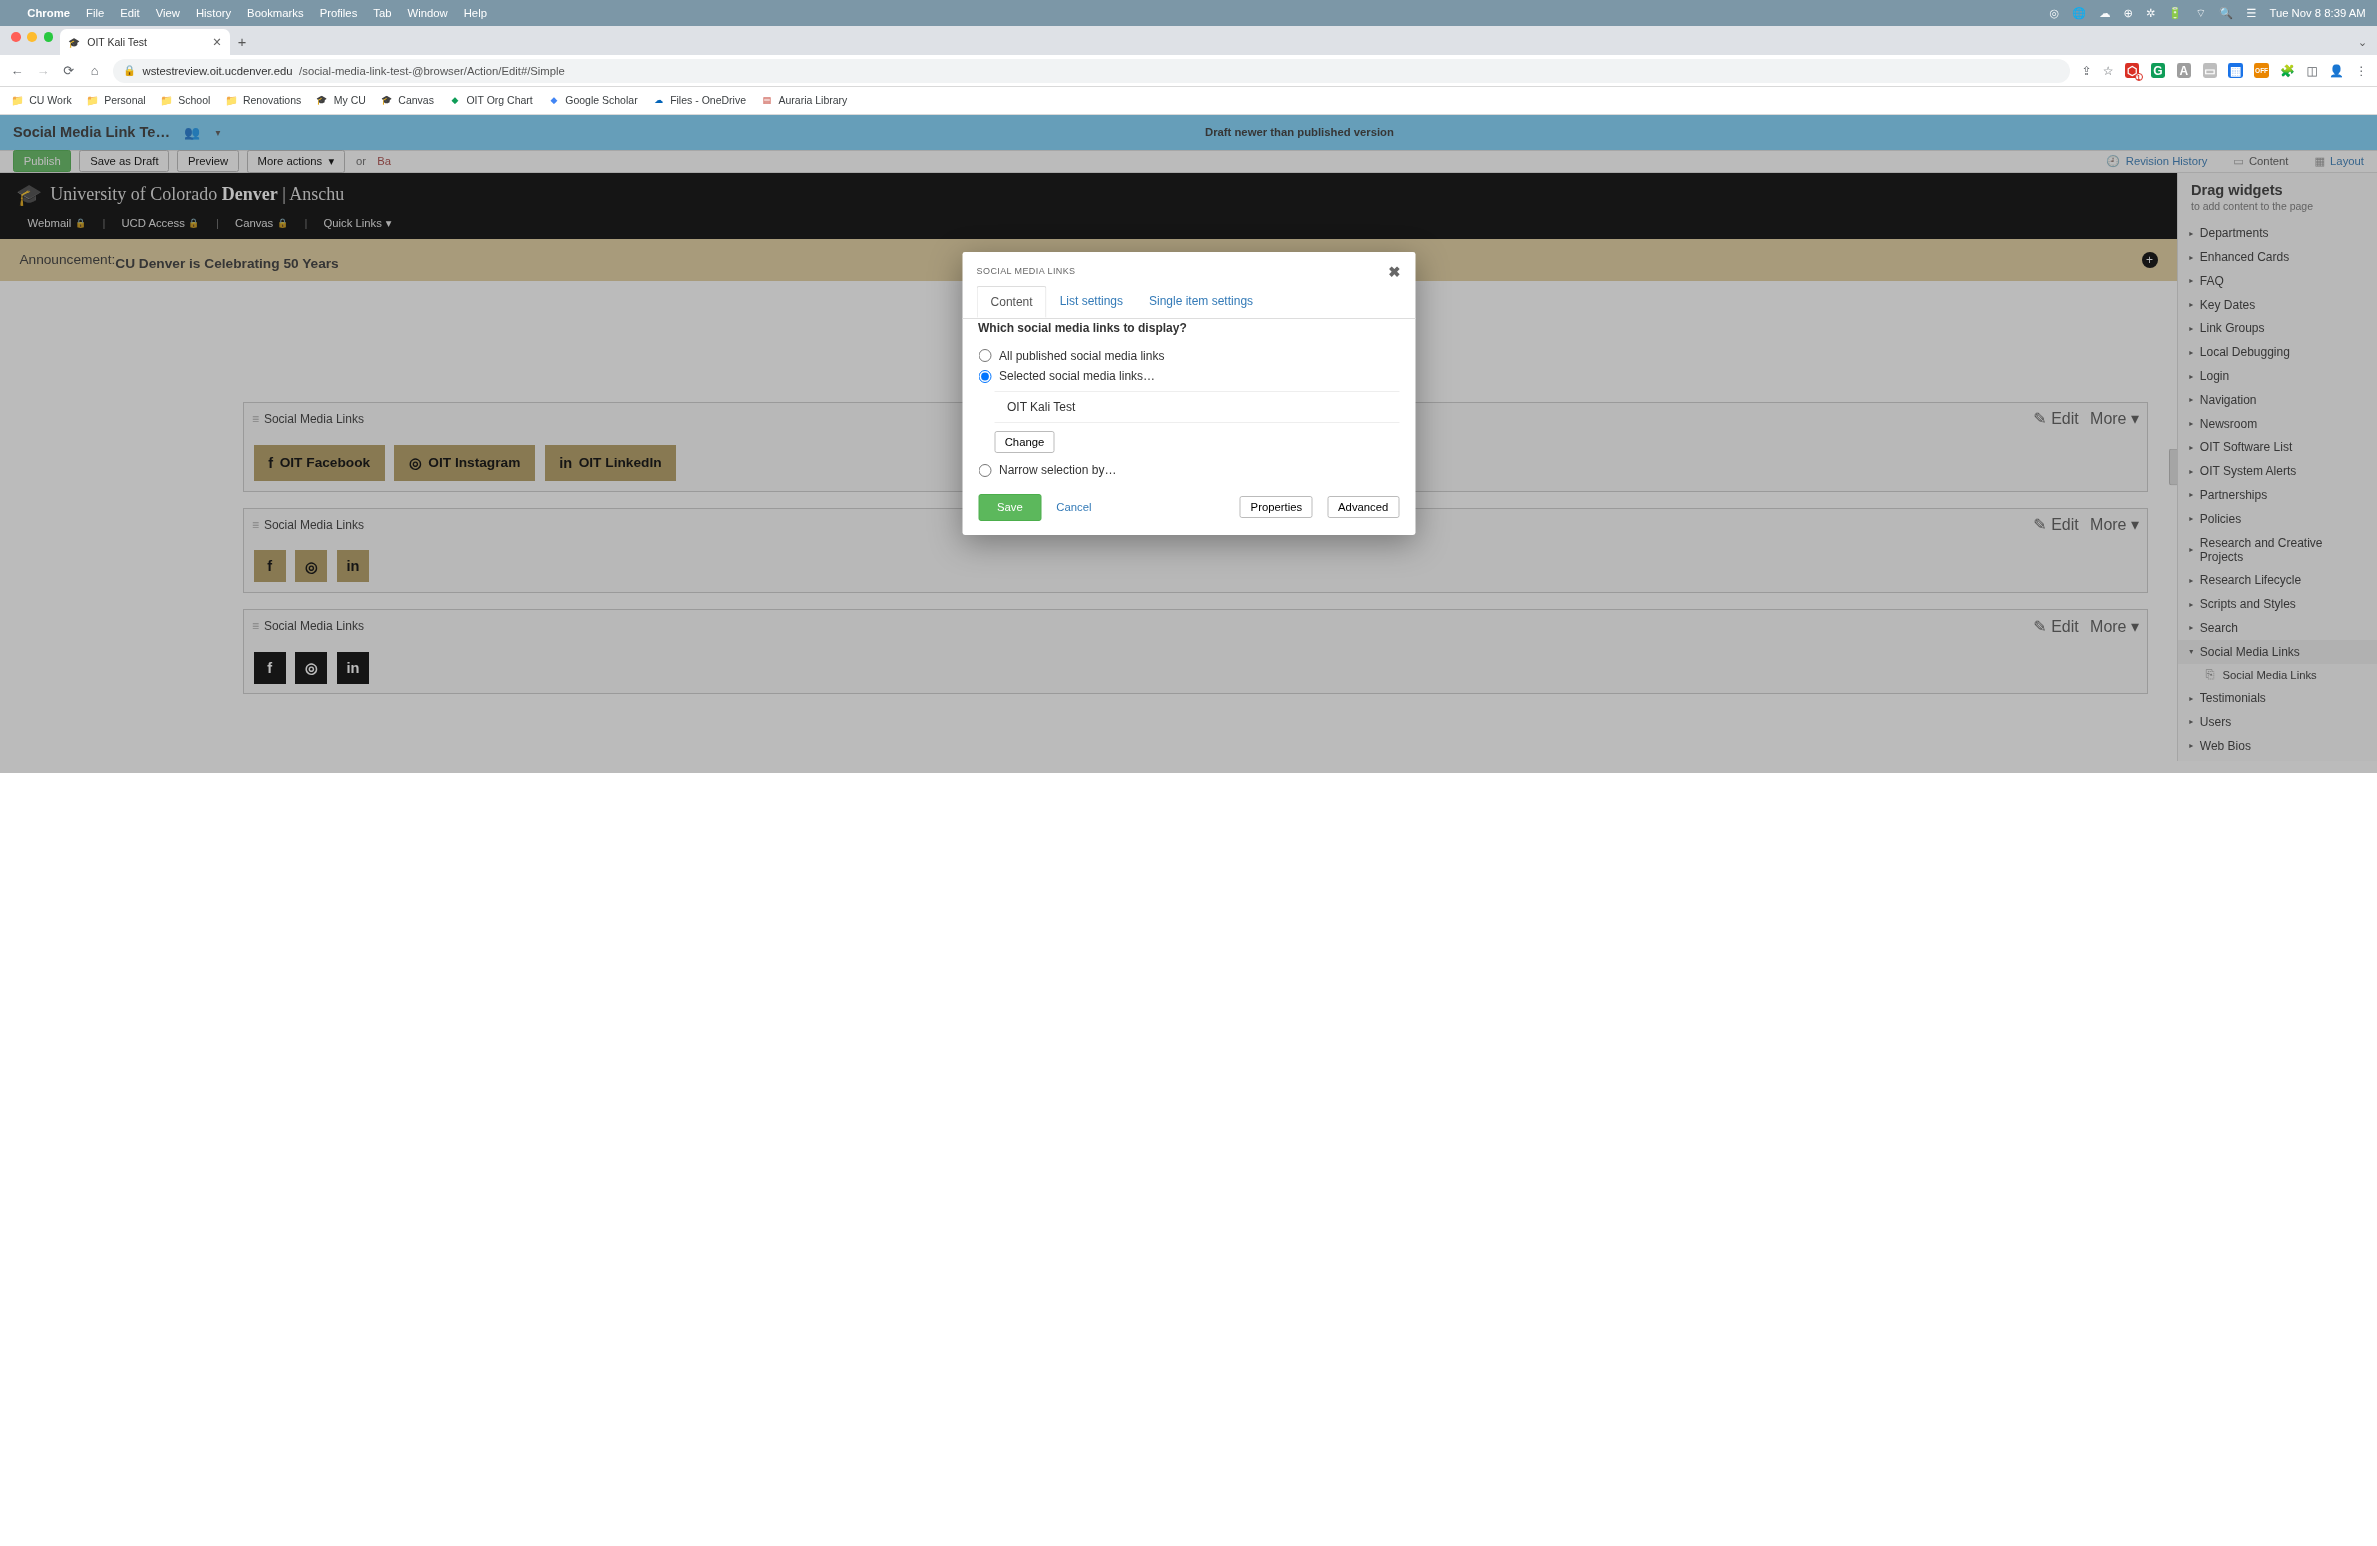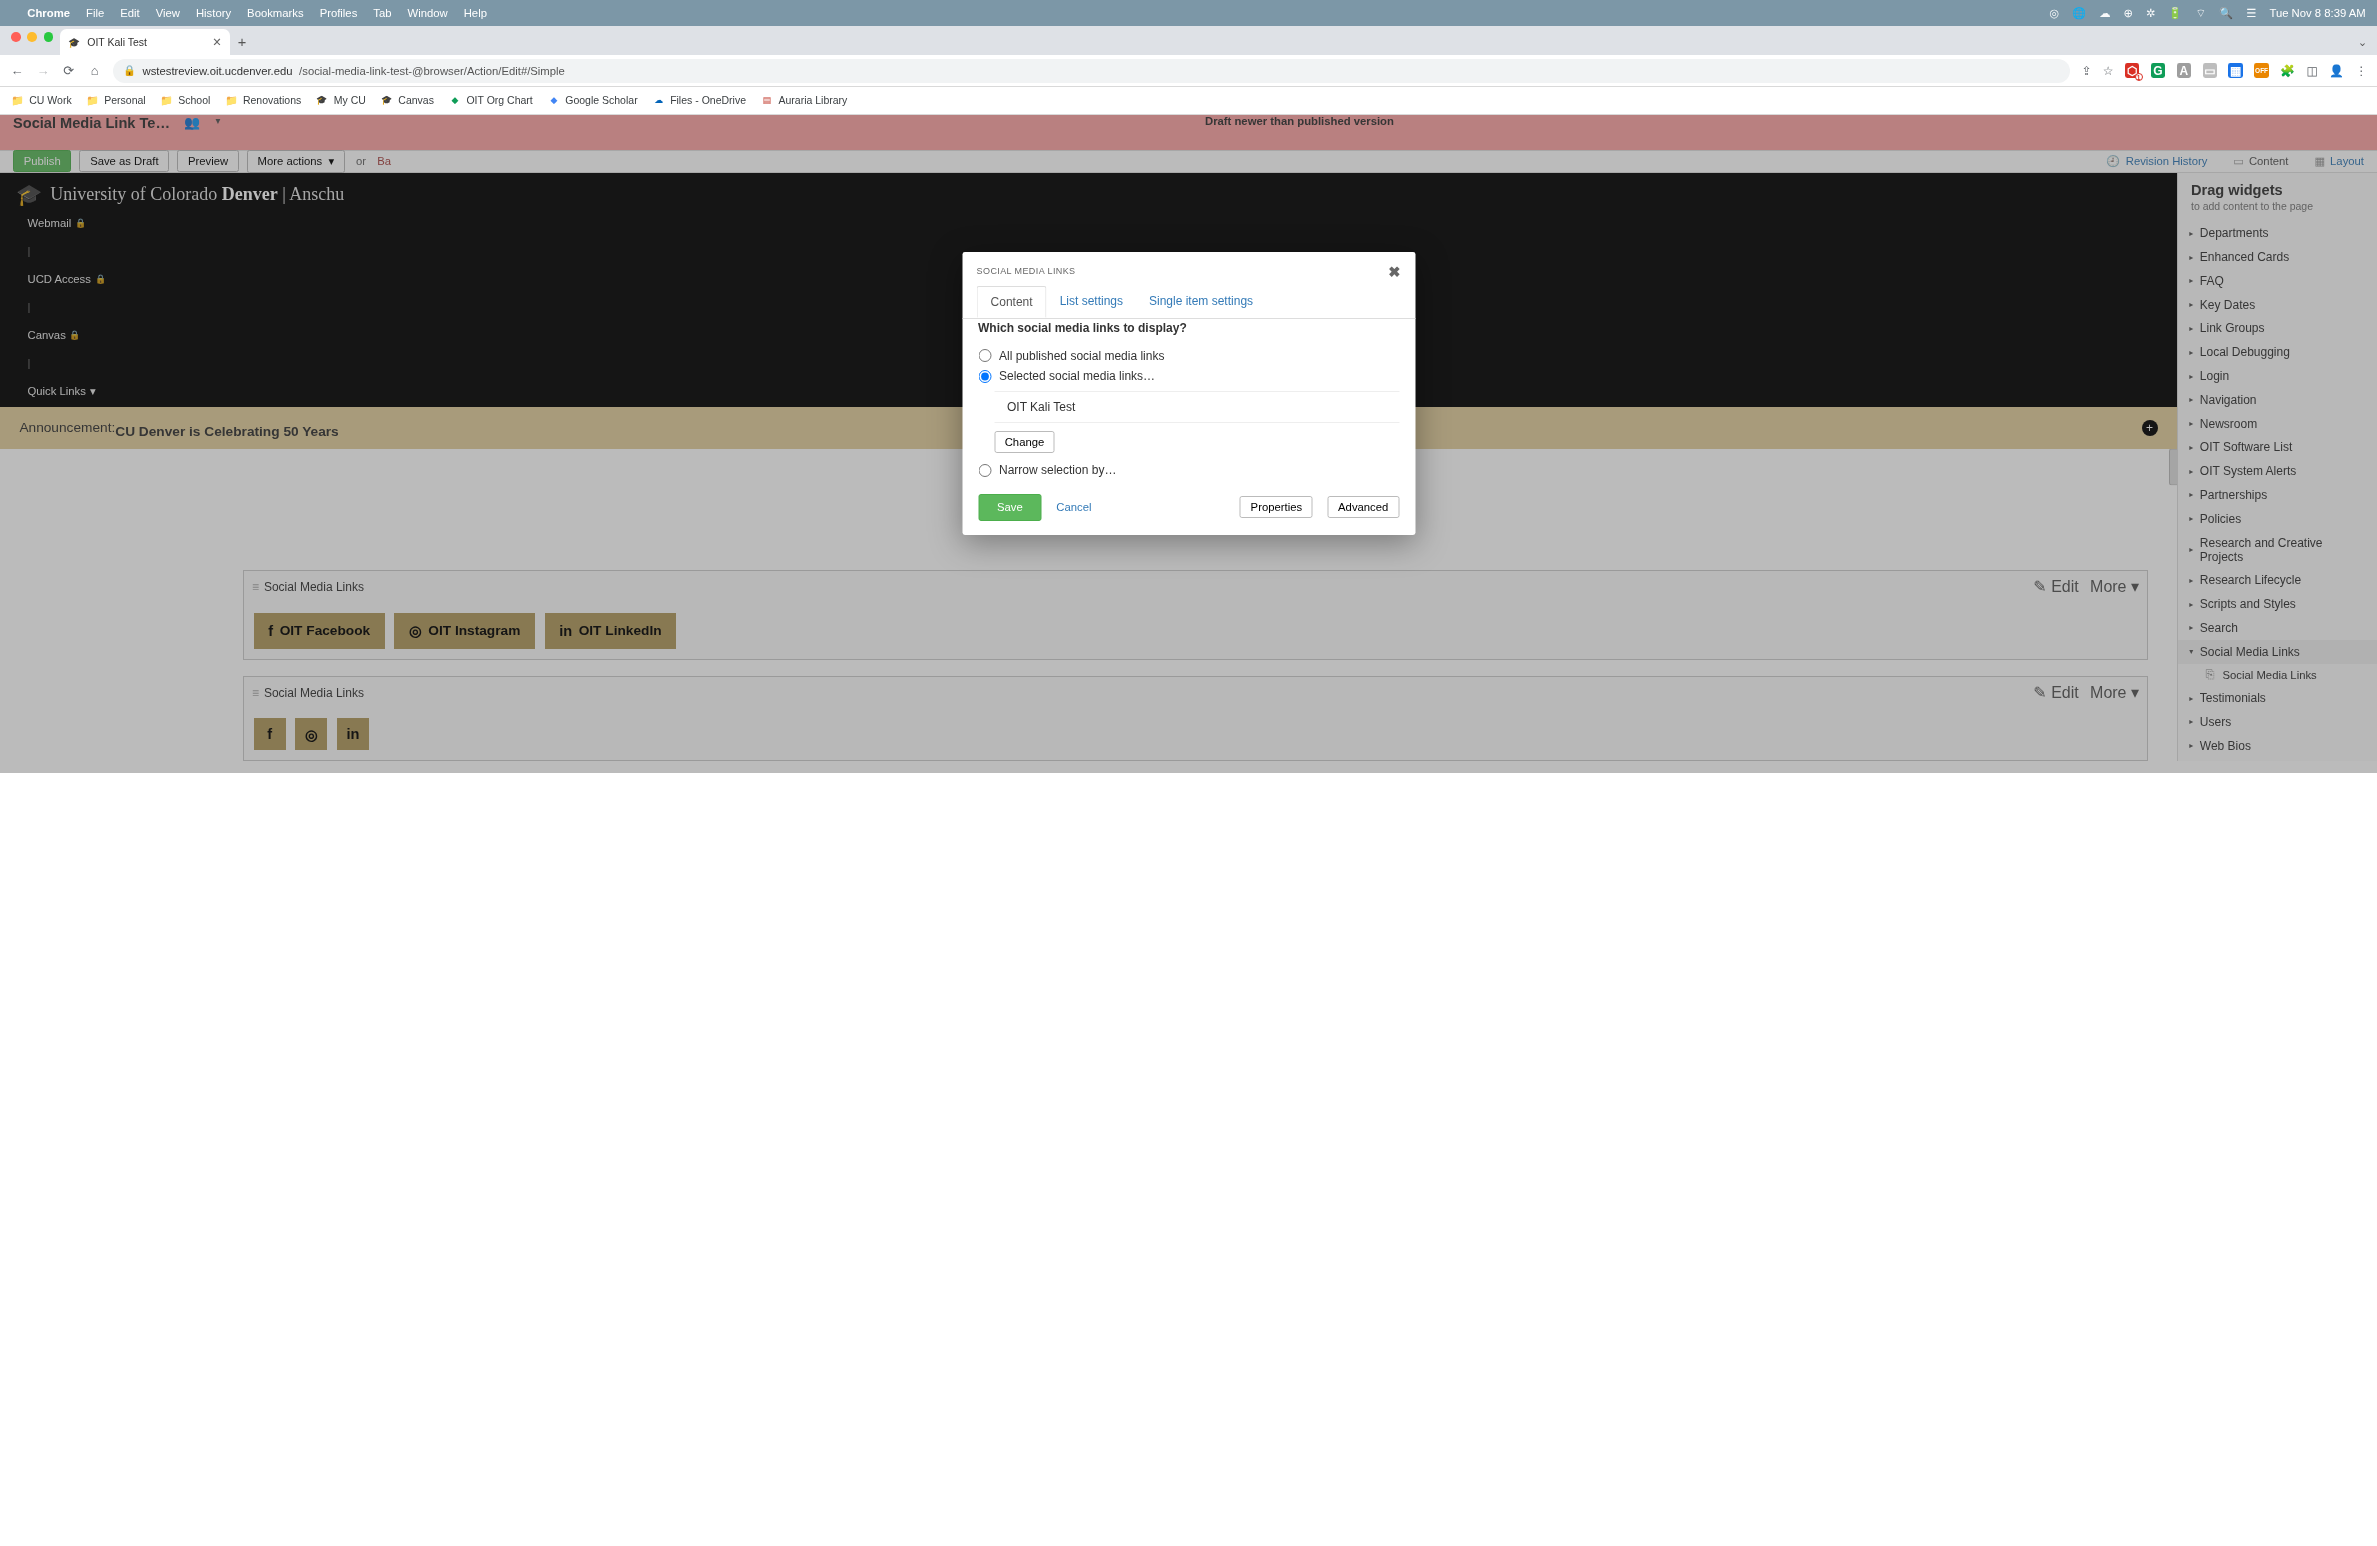--- a/index.html
+++ b/index.html
@@ -33,21 +33,21 @@
     .ext-ico { width:14.6px; height:14.6px; border-radius:2.4px; display:grid; place-items:center; font-size:8px; font-weight:bold; color:#fff; }
 
     .bookmarks { height: 27.5px; background:#fff; display:flex; align-items:center; gap: 14.6px; padding: 0 11.3px; border-bottom: 0.8px solid #d9d9d9; color:#3c4043; font-size:10.5px; }
     .bookmarks .bm { display:flex; align-items:center; gap:4.9px; cursor:pointer; }
     .bookmarks .folder-ico { color:#888; }
     .bookmarks .fav { width:13px; height:13px; display:grid; place-items:center; font-size:9px; }
 
     
     .viewport { height: calc(773px - 26px - 29px - 32px - 27.5px); position: relative; background:#fff; overflow:hidden; }
 
-    .cms-headerbar { height: 36px; display:flex; align-items:flex-start; gap: 14.6px; padding: 0 13px; border-bottom: 0.8px solid #e0e0e0; background:#fca5a5; }
+    .cms-headerbar { height: 36px; display:flex; align-items:center; gap: 14.6px; padding: 0 13px; border-bottom: 0.8px solid #e0e0e0; background:#7dd3fc; }
     .cms-headerbar .title { font-size: 14.6px; font-weight:600; color:#333; }
     .cms-headerbar .ico { color:#555; font-size:13px; }
     .cms-headerbar .draft-msg { margin: 0 auto; font-weight:700; color:#333; }
 
     .cms-actionbar { height: 22px; display:flex; align-items:center; gap: 8px; padding: 0 13px; border-bottom: 0.8px solid #e0e0e0; background:#fff; }
     .btn { border:0.8px solid #bbb; background:#fff; padding: 4px 9.7px; border-radius:2.4px; cursor:pointer; font-size:11.3px; }
     .btn.biggreen { background:#5cb85c; color:#fff; border-color:#4cae4c; }
     .or { color:#666; padding:0 3.2px; }
     .danger-link { color:#a94442; cursor:pointer; }
     .cms-actionbar .spacer { margin-left:auto; }
@@ -55,21 +55,21 @@
     .toplink .ico { color:#999; }
 
     .cms-layout { display:flex; height: calc(100% - 36px - 34px); }
     .cms-main { flex:1; background:#fff; overflow:hidden; border-right: 0.8px solid #ddd; position:relative; }
     .cms-side { width: 199px; background:#fafafa; overflow:hidden; }
 
     
     .site-topbar { background:#000; height: 44px; display:flex; align-items:center; padding: 0 16px; color:#fff; }
     .site-topbar .cutext { font-family: Georgia, serif; font-size: 18px; color:#ddd; }
     .site-topbar .cutext .bold { font-weight:bold; color:#fff; }
-    .site-subnav { background:#000; color:#fff; padding: 0 19.4px 8px 27.5px; display:flex; gap: 16px; font-size:11.3px; border-bottom:1.6px solid #000;flex-direction:column; }
+    .site-subnav { background:#000; color:#fff; padding: 0 19.4px 8px 27.5px; display:flex; gap: 16px; font-size:11.3px; border-bottom:1.6px solid #000; }
     .site-subnav .navitem { display:flex; align-items:center; gap:4px; opacity:.9; }
     .site-subnav .lck { font-size:9px; }
 
     .announce { background:#e2ce9d; padding: 9.7px 19.4px; font-size:13.7px; display:flex; align-items:center; }
     .announce .astrong { font-weight:bold;margin-top:8px; }
     .announce .plus { margin-left:auto; width:16px; height:16px; background:#000; color:#fff; border-radius:50%; display:grid; place-items:center; font-size:12px; cursor:pointer; }
 
     .content-col { padding: 121px 29px 16px 243px; }
     .widget { border:0.8px solid #ccc; background:#fafafa; }
     .widget + .widget { margin-top: 16px; }

